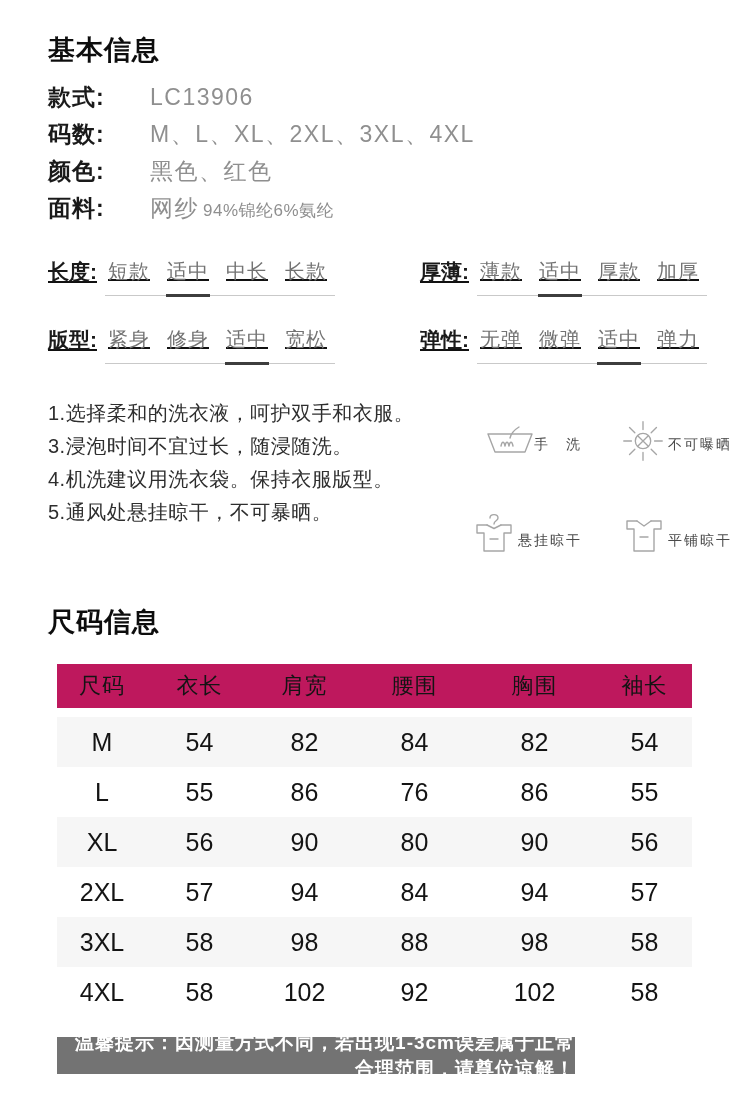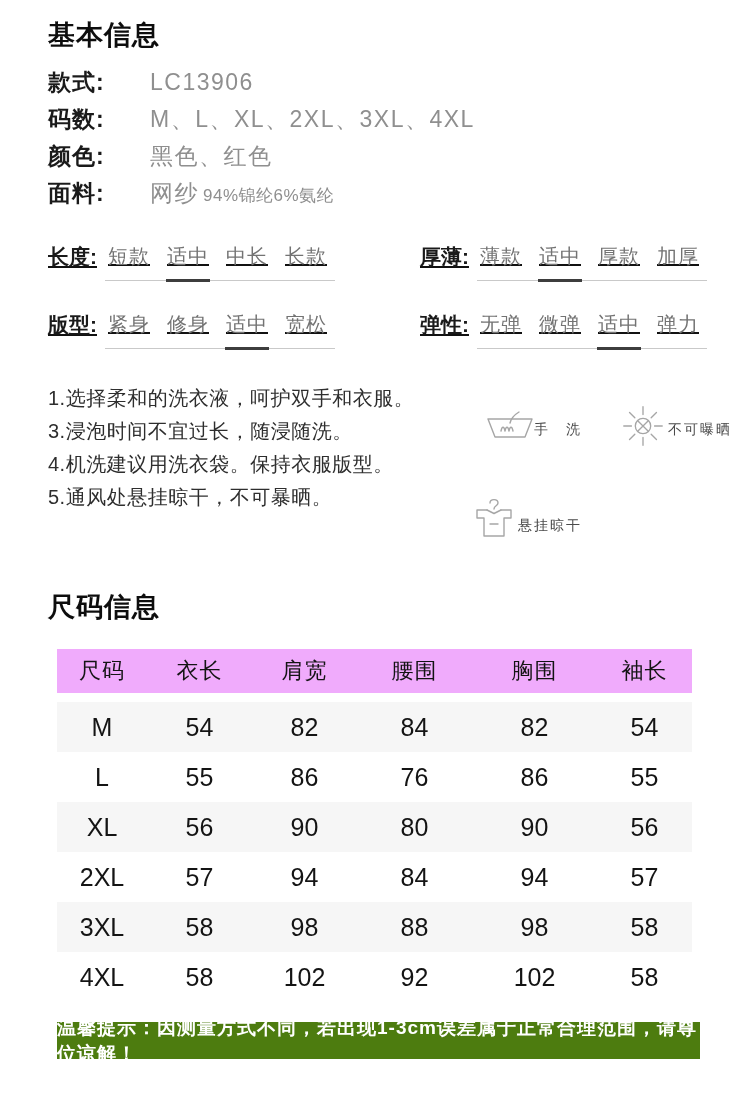--- a/index.html
+++ b/index.html
@@ -1,18 +1,18 @@
 <!DOCTYPE html>
 <html><head>
 <meta charset="utf-8">
 <style>
   * { margin:0; padding:0; box-sizing:border-box; }
   html,body { background:#fff; }
   body { width:750px; height:1096px; font-family:"Liberation Sans","DejaVu Sans",sans-serif; color:#111; overflow:hidden; }
-  .page { width:750px; height:1096px; padding:17px 30px 0 48px; background:#fff;border-radius:32px; }
+  .page { width:750px; height:1096px; padding:32px 30px 0 48px; background:#fff;border-radius:32px; }
 
   .section-title { font-size:27px; font-weight:bold; color:#0d0d0d; letter-spacing:1px; }
 
   
   .info-rows { margin-top:14px; }
   .info-row { display:flex; align-items:baseline; height:37px; }
   .info-label { width:102px; font-size:23px; font-weight:bold; color:#1a1a1a; letter-spacing:1px; }
   .info-value { font-size:23px; color:#8f8f8f; letter-spacing:1.5px; }
   .info-value-small { font-size:17px; color:#8f8f8f; margin-left:4px; letter-spacing:0.5px; }
 
@@ -29,28 +29,28 @@
   .care-list { flex:1; }
   .care-item { font-size:20px; color:#2e2e2e; line-height:26px; margin-bottom:7px; letter-spacing:0.5px; }
   .care-icons { width:232px; margin:4px 18px 0 6px; display:grid; grid-template-columns:1fr 1fr; column-gap:36px; row-gap:22px; }
   .care-cell { display:flex; flex-direction:row; align-items:center; justify-content:flex-end; height:74px; }
   .care-label { font-size:14px; color:#4a4a4a; margin-top:7px; letter-spacing:2px; white-space:pre; }
   .care-cell svg { stroke:#a6a6a6; fill:none; stroke-width:1.4; stroke-linecap:round; stroke-linejoin:round; }
 
   
   .size-section { margin-top:30px; }
   .size-table { width:635px; margin:24px 0 0 9px; border-collapse:separate; border-spacing:0; text-align:center; }
-  .size-table th { background:#f0abfc; height:44px; font-size:22px; font-weight:500; color:#141414; letter-spacing:1px; }
+  .size-table th { background:#be185d; height:44px; font-size:22px; font-weight:500; color:#141414; letter-spacing:1px; }
   .size-table .spacer-row td { height:9px; background:#fff; }
   .size-table td { height:50px; font-size:25px; color:#141414; }
   .size-table tr.stripe td { background:#f6f6f6; }
 
   
-  .notice { width:643px; height:37px; margin:20px 0 0 9px; background:#4d7c0f; color:#fff;
-            display:flex; align-items:center; justify-content:center; font-size:19px; font-weight:bold; letter-spacing:1px; }
+  .notice { width:518px; height:37px; margin:20px 0 0 9px; background:#737373; color:#fff;
+            display:flex; align-items:center; justify-content:center; font-size:19px; font-weight:bold; letter-spacing:1px;text-align:right; }
 </style>
 </head>
 <body>
 
 <div class="page">
 
   <section>
     <h1 class="section-title">基本信息</h1>
     <div class="info-rows">
       <div class="info-row">
@@ -137,20 +137,28 @@
         <span class="care-label">不可曝晒</span>
       </div>
       <div class="care-cell">
         <svg width="48" height="50" viewBox="0 0 48 50">
           <path d="M20 6 c0 -4.5 8 -4.5 8 0 c0 3 -4 2.5 -4 6"></path>
           <path d="M17 13 L7 13 L7 21 L14 21 L14 39 L34 39 L34 21 L41 21 L41 13 L31 13"></path>
           <path d="M17 13 L24 16.5 L31 13"></path>
           <path d="M20 27 H28"></path>
         </svg>
         <span class="care-label">悬挂晾干</span>
+      </div>
+      <div class="care-cell">
+        <svg width="48" height="38" viewBox="0 0 48 38">
+          <path d="M17 3 L7 3 L7 11 L14 11 L14 33 L34 33 L34 11 L41 11 L41 3 L31 3"></path>
+          <path d="M17 3 L24 8 L31 3"></path>
+          <path d="M20 19 H28"></path>
+        </svg>
+        <span class="care-label">平铺晾干</span>
       </div>
     </div>
   </section>
 
   <section class="size-section">
     <h1 class="section-title">尺码信息</h1>
     <table class="size-table">
       <colgroup>
         <col style="width:90px">
           <col style="width:105px">

